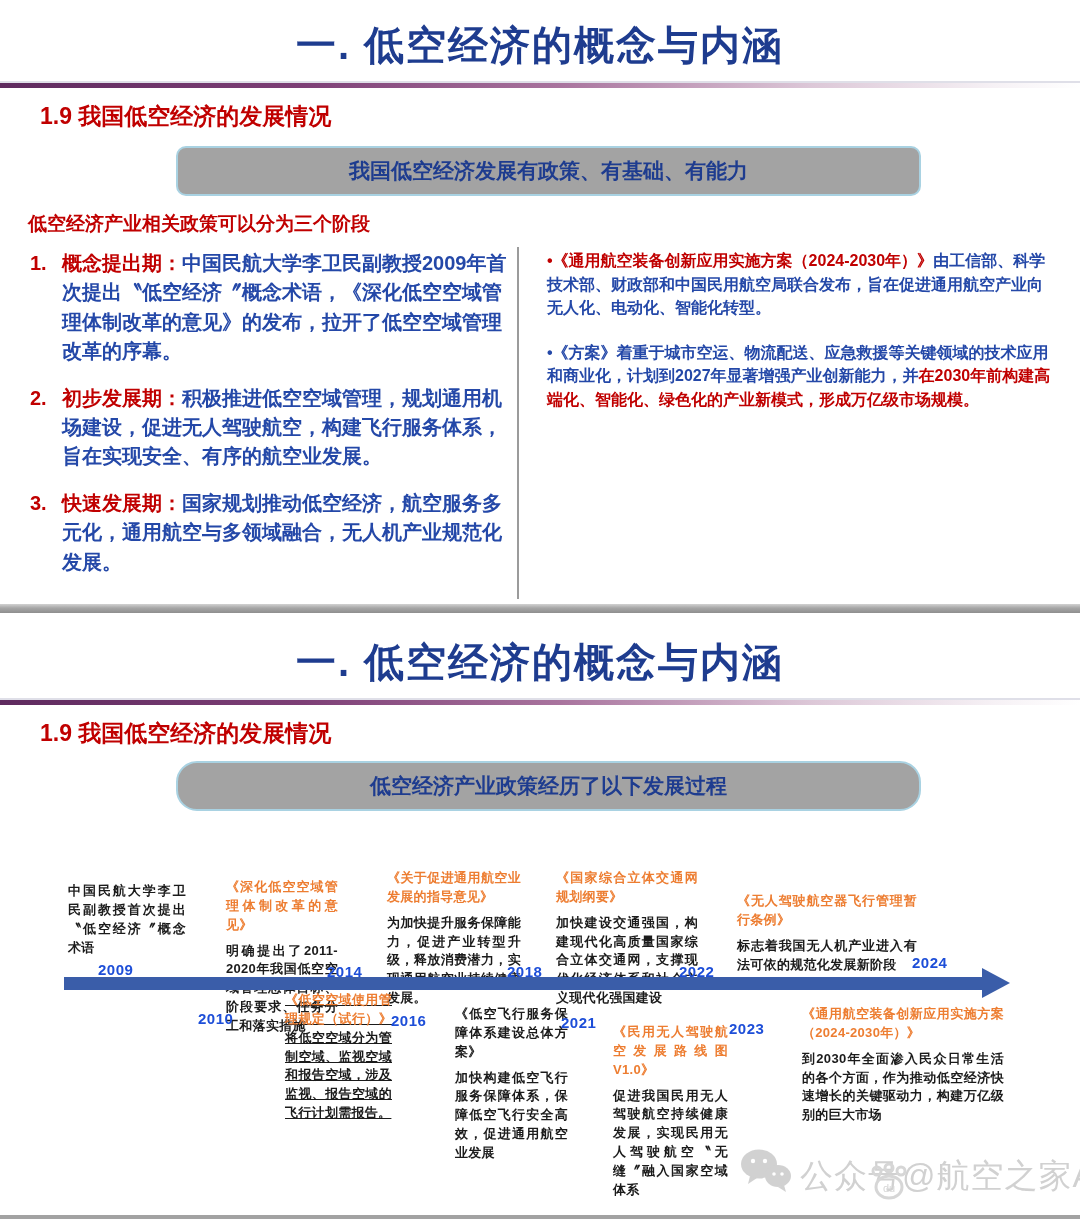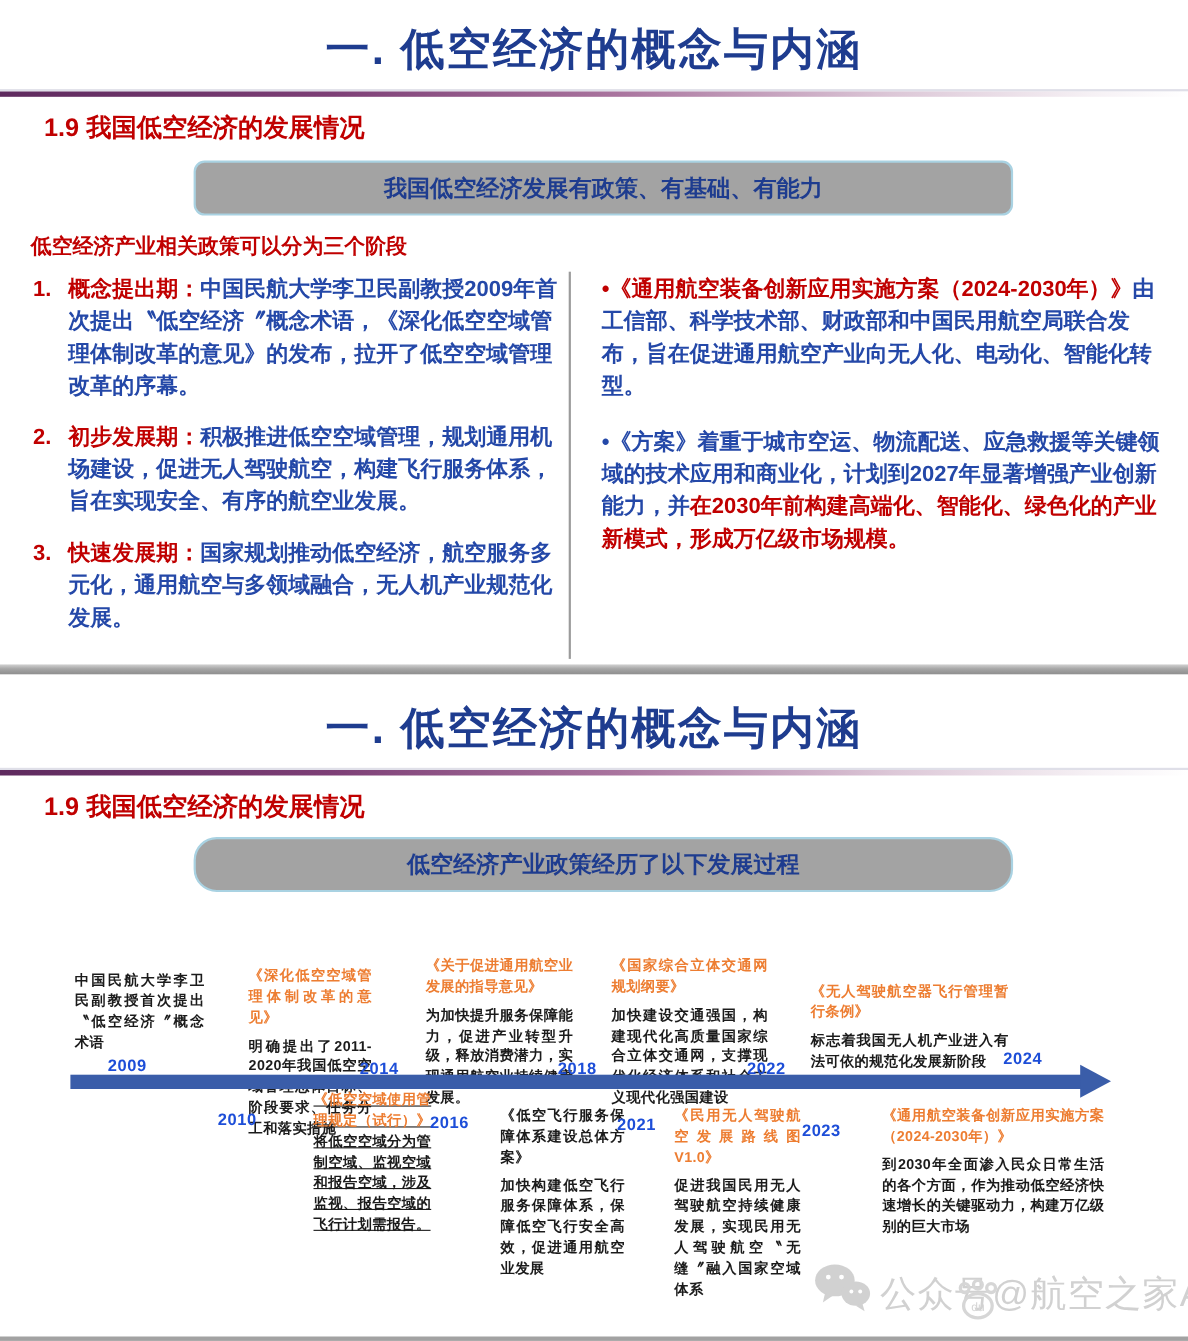--- a/index.html
+++ b/index.html
@@ -18,21 +18,21 @@
   
   .slide1{height:604px;box-sizing:border-box;padding-top:22px;overflow:hidden;}
   .intro{margin:15px 0 0 28px;color:#c00000;font-size:19px;font-weight:bold;}
   .cols{display:flex;margin-top:10px;height:352px;}
   .col-left{width:517px;box-sizing:border-box;padding:2px 8px 0 28px;}
   .col-sep{width:2px;background:#9b9b9b;}
   .col-right{flex:1;box-sizing:border-box;padding:2px 26px 0 28px;}
   .stage{position:relative;padding-left:34px;margin-bottom:17px;font-size:20px;line-height:1.47;color:#2448a8;font-weight:bold;}
   .stage-num{position:absolute;left:2px;color:#c00000;font-weight:bold;}
   .stage-label{color:#c00000;font-weight:bold;}
-  .rbullet{margin-bottom:21px;font-size:20px;line-height:1.47;color:#2448a8;font-weight:bold;}
+  .rbullet{margin-bottom:21px;font-size:16px;line-height:1.47;color:#2448a8;font-weight:bold;}
   .lead,.tail{color:#c00000;}
 
   
   .slide-divider{height:9px;background:linear-gradient(to bottom,#d2d2d2,#a6a6a6 45%,#8e8e8e);}
 
   
   .slide2{box-sizing:border-box;padding-top:26px;}
   .slide2 .banner{margin-top:12px;border-radius:21px;}
   .timeline{position:relative;height:412px;}
   .tlb{position:absolute;font-size:13px;line-height:1.45;color:#1b1b1b;text-align:justify;letter-spacing:0.3px;font-weight:bold;}
@@ -125,21 +125,21 @@
 
       <div class="arrow-bar"></div>
       <div class="arrow-head"></div>
 
       <div class="tlb" style="left:285px;top:180px;width:107px;text-decoration:underline;">
         <span class="tl-accent inline">《低空空域使用管理规定（试行）》</span><span class="tl-text">将低空空域分为管制空域、监视空域和报告空域，涉及监视、报告空域的飞行计划需报告。</span>
       </div>
       <div class="tlb" style="left:455px;top:194px;width:113px;">
         <span class="tl-text">《低空飞行服务保障体系建设总体方案》</span><span class="tl-text2">加快构建低空飞行服务保障体系，保障低空飞行安全高效，促进通用航空业发展</span>
       </div>
-      <div class="tlb" style="left:613px;top:194px;width:115px;">
+      <div class="tlb" style="left:613px;top:212px;width:115px;">
         <span class="tl-accent">《民用无人驾驶航空发展路线图V1.0》</span><span class="tl-text">促进我国民用无人驾驶航空持续健康发展，实现民用无人驾驶航空〝无缝〞融入国家空域体系</span>
       </div>
       <div class="tlb" style="left:802px;top:194px;width:202px;">
         <span class="tl-accent">《通用航空装备创新应用实施方案（2024-2030年）》</span><span class="tl-text">到2030年全面渗入民众日常生活的各个方面，作为推动低空经济快速增长的关键驱动力，构建万亿级别的巨大市场</span>
       </div>
 
       <div class="tl-year" style="left:198px;top:199px;">2010</div>
       <div class="tl-year" style="left:391px;top:201px;">2016</div>
       <div class="tl-year" style="left:561px;top:203px;">2021</div>
       <div class="tl-year" style="left:729px;top:209px;">2023</div>

